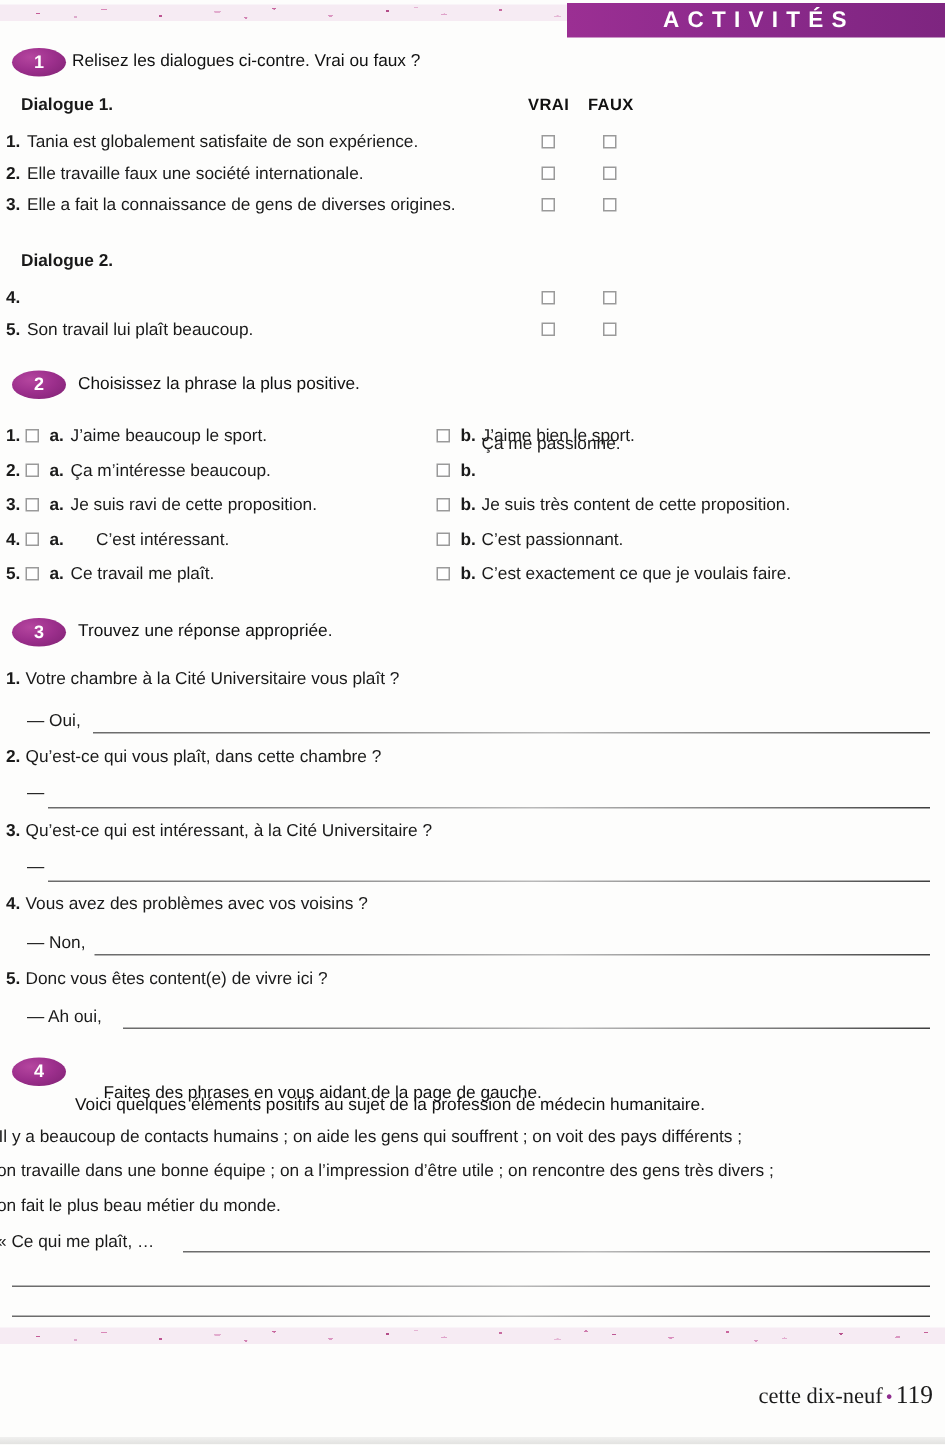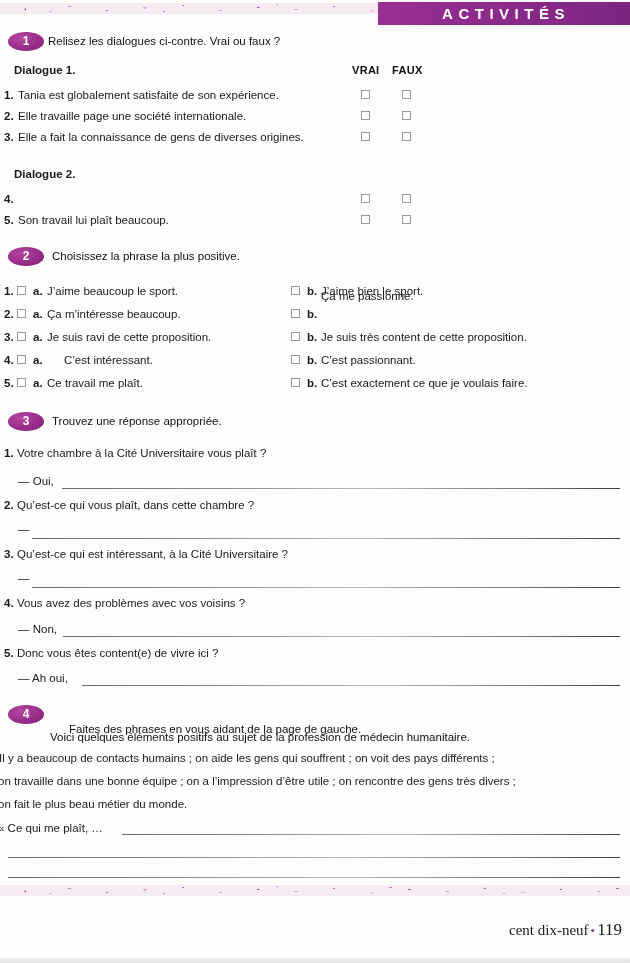--- a/index.html
+++ b/index.html
@@ -175,21 +175,21 @@
   <div class="t bold" style="left:14px; top:64px;">Dialogue 1.</div>
   <div class="colhead" style="left:352px; top:64px;">VRAI</div>
   <div class="colhead" style="left:392px; top:64px;">FAUX</div>
 
   <div class="t num" style="left:4px; top:89px;">1.</div>
   <div class="t" style="left:18px; top:89px;">Tania est globalement satisfaite de son expérience.</div>
   <div class="cbx" style="left:361px; top:90px;"></div>
   <div class="cbx" style="left:402px; top:90px;"></div>
 
   <div class="t num" style="left:4px; top:110px;">2.</div>
-  <div class="t" style="left:18px; top:110px;">Elle travaille page une société internationale.</div>
+  <div class="t" style="left:18px; top:110px;">Elle travaille faux une société internationale.</div>
   <div class="cbx" style="left:361px; top:111px;"></div>
   <div class="cbx" style="left:402px; top:111px;"></div>
 
   <div class="t num" style="left:4px; top:131px;">3.</div>
   <div class="t" style="left:18px; top:131px;">Elle a fait la connaissance de gens de diverses origines.</div>
   <div class="cbx" style="left:361px; top:132px;"></div>
   <div class="cbx" style="left:402px; top:132px;"></div>
 
   <div class="t bold" style="left:14px; top:168px;">Dialogue 2.</div>
 
@@ -280,18 +280,18 @@
   <div class="ex4-line" style="left:-1px; top:752px;">Il y a beaucoup de contacts humains ; on aide les gens qui souffrent ; on voit des pays différents ;</div>
   <div class="ex4-line" style="left:-2px; top:775px;">on travaille dans une bonne équipe ; on a l’impression d’être utile ; on rencontre des gens très divers ;</div>
   <div class="ex4-line" style="left:-2px; top:798px;">on fait le plus beau métier du monde.</div>
 
   <div class="t" style="left:-2px; top:822px;">« Ce qui me plaît, …</div>
   <div class="rule" style="left:122px; top:834px; width:498px;"></div>
   <div class="rule" style="left:8px; top:857px; width:612px;"></div>
   <div class="rule" style="left:8px; top:877px; width:612px;"></div>
 
   <div class="footer">
-    <span>cent dix-neuf</span><span class="dot">•</span><span class="pnum">119</span>
+    <span>cette dix-neuf</span><span class="dot">•</span><span class="pnum">119</span>
   </div>
 
   <div class="scan-edge"></div>
 
 </div>
 
 </body></html>

